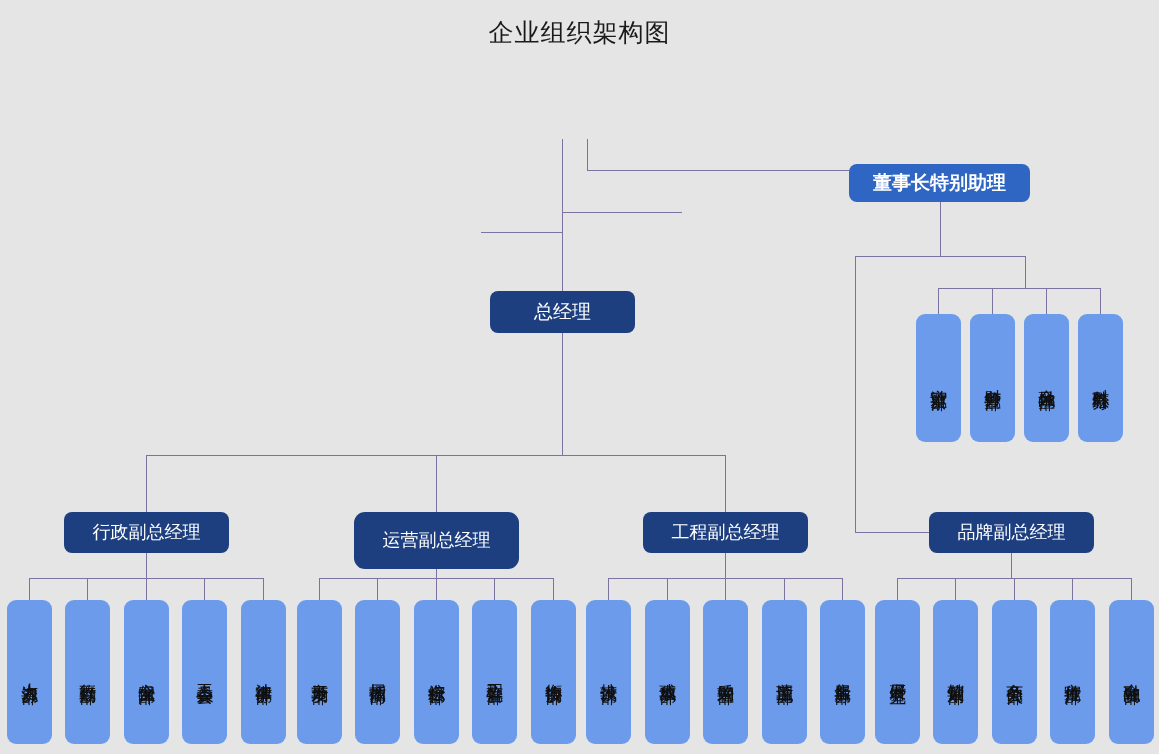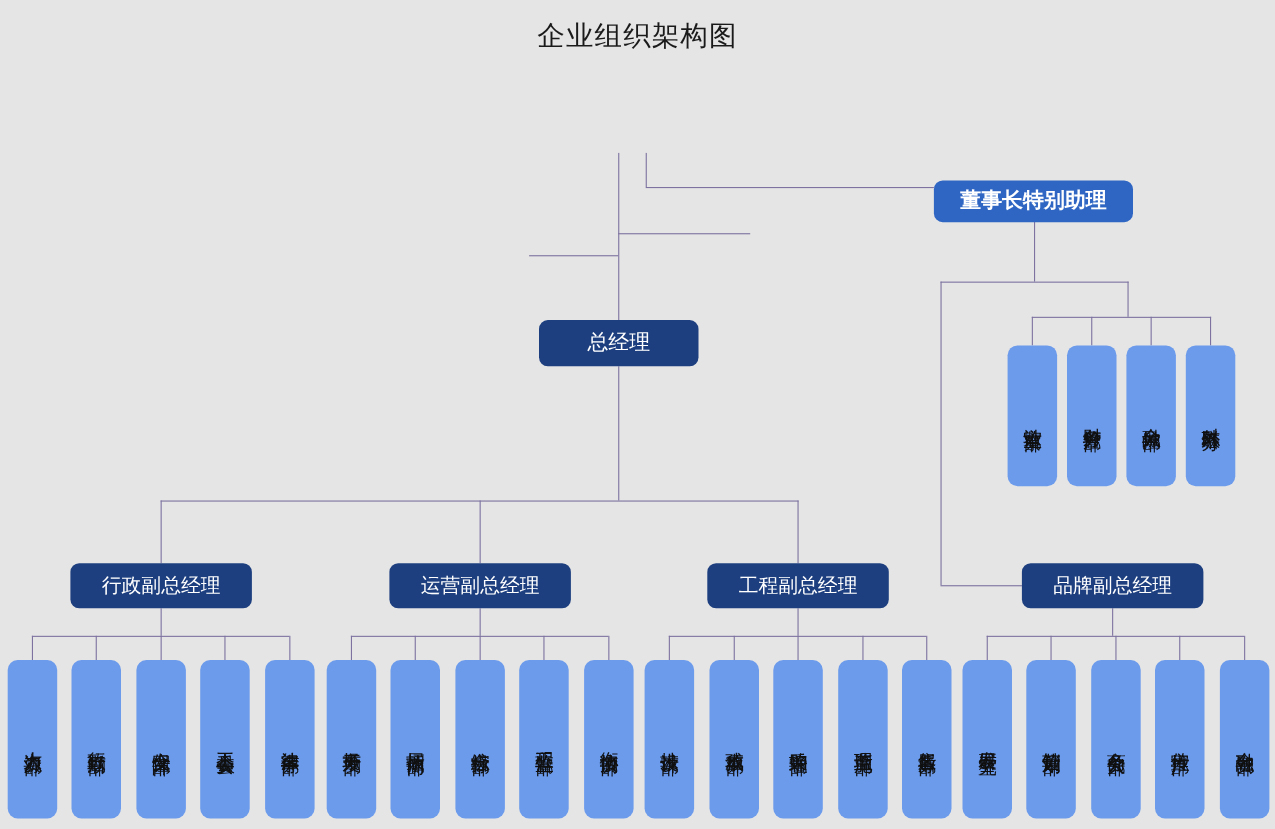--- a/index.html
+++ b/index.html
@@ -176,21 +176,21 @@
   <div class="node level-dept" style="left:1024px; top:314px; width:45px; height:128px;">
     <span class="node-label">金融风控部</span>
   </div>
   <div class="node level-dept" style="left:1078px; top:314px; width:45px; height:128px;">
     <span class="node-label">对外联络办</span>
   </div>
 
   <div class="node level-vp" style="left:64px; top:512px; width:165px; height:41px;">
     <span class="node-label">行政副总经理</span>
   </div>
-  <div class="node level-vp" style="left:354px; top:512px; width:165px; height:41px;">
+  <div class="node level-vp" style="left:354px; top:512px; width:165px; height:57px;border-radius:11px;">
     <span class="node-label">运营副总经理</span>
   </div>
   <div class="node level-vp" style="left:643px; top:512px; width:165px; height:41px;">
     <span class="node-label">工程副总经理</span>
   </div>
   <div class="node level-vp" style="left:929px; top:512px; width:165px; height:41px;">
     <span class="node-label">品牌副总经理</span>
   </div>
 
   <div class="node level-dept" style="left:7px; top:600px; width:45px; height:144px;">

